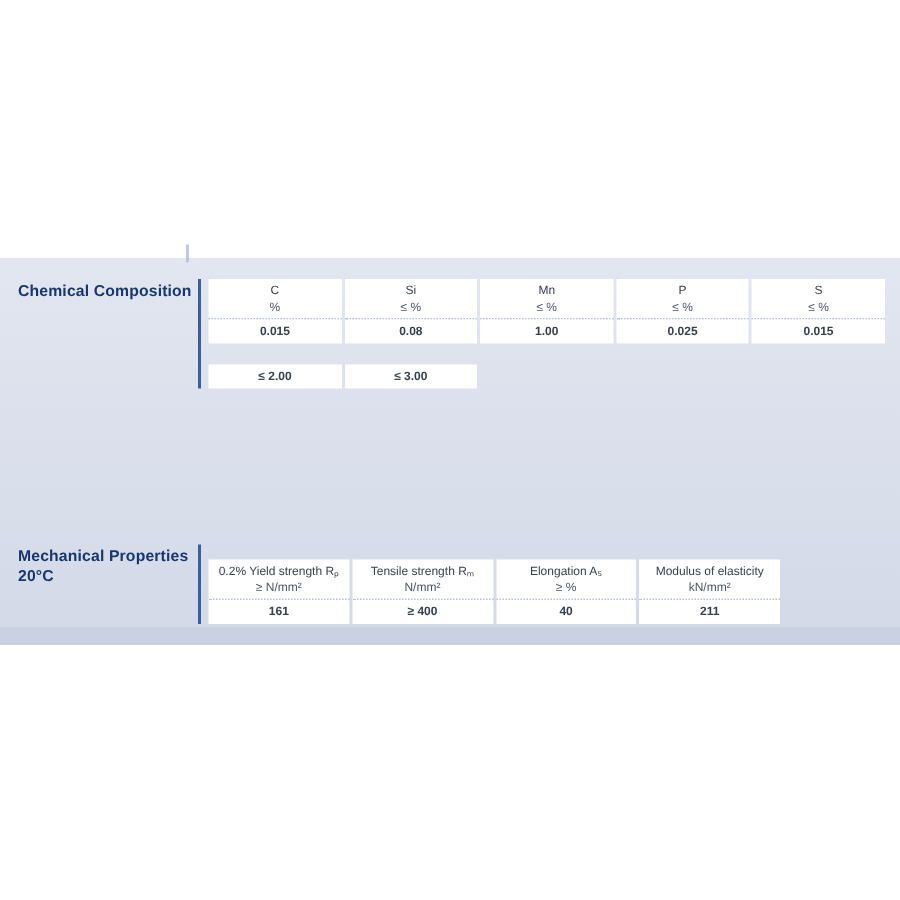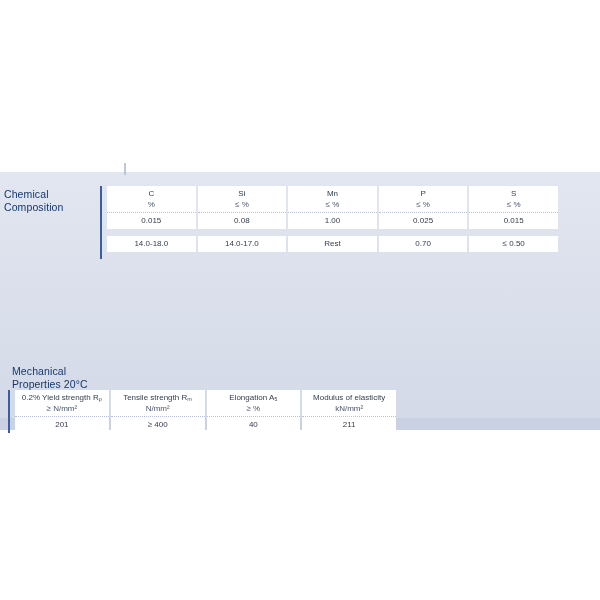--- a/index.html
+++ b/index.html
@@ -43,27 +43,27 @@
     opacity: .75;
   }
 
   
   .section {
     position: absolute;
     display: flex;
     align-items: flex-start;
   }
   .section-label {
-    width: 100px;
+    width: 132px;
     box-sizing: border-box;
-    padding-left: 4px;
+    padding-left: 12px;
     padding-top: 2px;
     color: #16386e;
     font-size: 10.5px;
-    font-weight: normal;
+    font-weight: bold;
     line-height: 12.5px;
     letter-spacing: .1px;
   }
   .section-body {
     border-left: 2px solid #3a5f9e;
     padding-left: 3px;
   }
 
   
   .spec-table {
@@ -80,41 +80,42 @@
     vertical-align: middle;
   }
   .spec-table td.head {
     height: 26px;
     line-height: 11px;
     border-bottom: 1px dotted #b6c0d8;
   }
   .spec-table td.val {
     height: 16px;
     line-height: 16px;
+    font-weight: bold;
   }
   .row-gap td {
     background: transparent;
     height: 7px;
     padding: 0;
     border: 0;
   }
   .head .unit {
     display: block;
     color: #4a5568;
   }
 
   
   table.chem { width: 455px; }
   table.chem col { width: 20%; }
-  table.mech { width: 385px; }
+  table.mech { width: 385px; margin-top: 10px; }
   table.mech col { width: 25%; }
 
   
   #chemical-composition-section { left: 0; top: 186px; }
-  #mechanical-properties-section { left: 8px; top: 363px; flex-direction: column; }
+  #mechanical-properties-section { left: 0; top: 363px; }
 </style>
 </head>
 <body>
 
 <div id="spec-block"></div>
 <div id="accent-stub"></div>
 
 <div class="section" id="chemical-composition-section">
   <div class="section-label">Chemical Composition</div>
   <div class="section-body">
@@ -154,31 +155,31 @@
           <td class="val">0.015</td>
           <td class="val">0.08</td>
           <td class="val">1.00</td>
           <td class="val">0.025</td>
           <td class="val">0.015</td>
         </tr>
         <tr class="row-gap">
           <td colspan="5"></td>
         </tr>
 
-        <tr>
-          <td class="val">14.0-18.0</td>
-          <td class="val">14.0-17.0</td>
-          <td class="val">Rest</td>
-          <td class="val">0.70</td>
-          <td class="val">≤ 0.50</td>
-        </tr>
         <tr class="row-gap">
           <td colspan="5"></td>
         </tr>
 
+        <tr>
+          <td class="val">≤ 2.00</td>
+          <td class="val">≤ 3.00</td>
+          <td style="background:transparent"></td>
+          <td style="background:transparent"></td>
+          <td style="background:transparent"></td>
+        </tr>
       </tbody>
     </table>
   </div>
 </div>
 
 <div class="section" id="mechanical-properties-section">
   <div class="section-label">Mechanical Properties 20°C</div>
   <div class="section-body">
     <table class="spec-table mech">
       <colgroup>
@@ -200,21 +201,21 @@
           <td class="head">
             <span>Elongation A₅</span>
             <span class="unit">≥ %</span>
           </td>
           <td class="head">
             <span>Modulus of elasticity</span>
             <span class="unit">kN/mm²</span>
           </td>
         </tr>
         <tr>
-          <td class="val">201</td>
+          <td class="val">161</td>
           <td class="val">≥ 400</td>
           <td class="val">40</td>
           <td class="val">211</td>
         </tr>
       </tbody>
     </table>
   </div>
 </div>
 
 </body></html>

